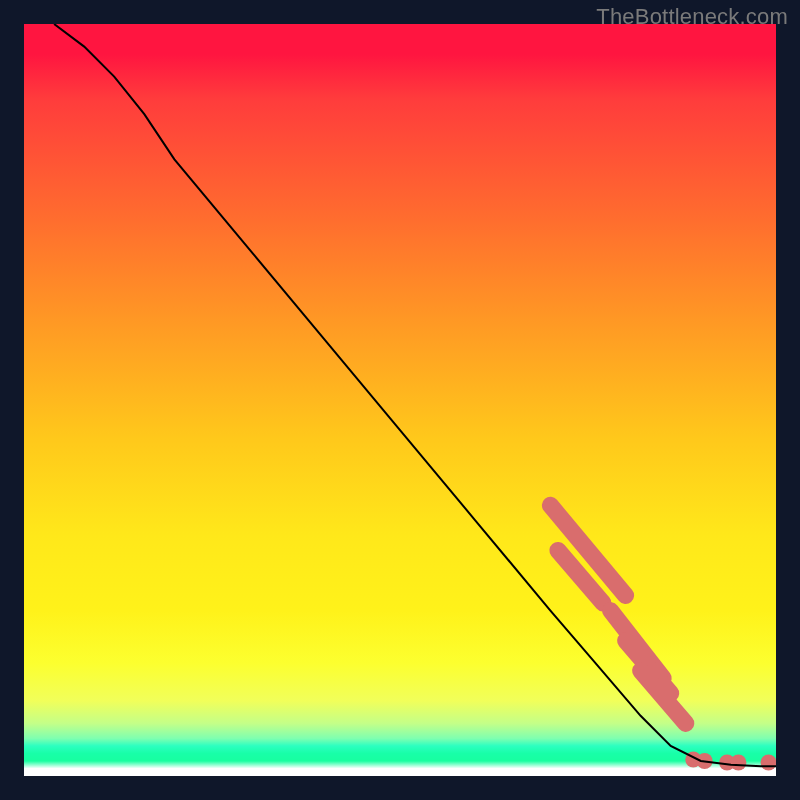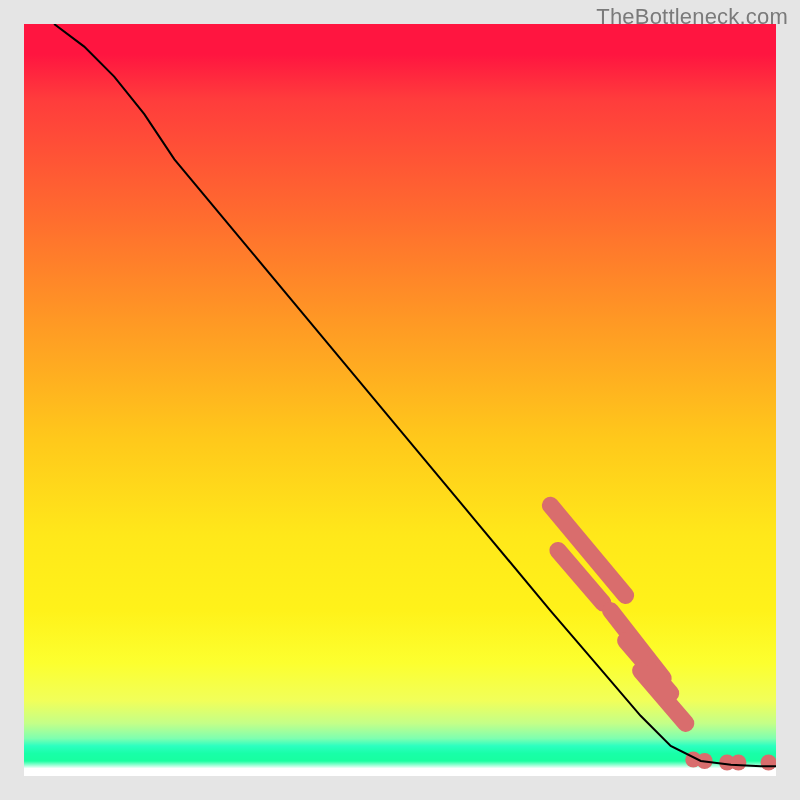--- a/index.html
+++ b/index.html
@@ -8,21 +8,21 @@
     width: 800px;
     height: 800px;
     background: #000;
     overflow: hidden;
     font-family: Arial, Helvetica, sans-serif;
   }
   .frame {
     position: relative;
     width: 800px;
     height: 800px;
-    background: #e5e5e5;
+    background: #0f172a;
   }
   .watermark {
     position: absolute;
     top: 4px;
     right: 12px;
     color: #7a7a7a;
     font-size: 22px;
     font-weight: 500;
     letter-spacing: 0.2px;
     z-index: 50;

